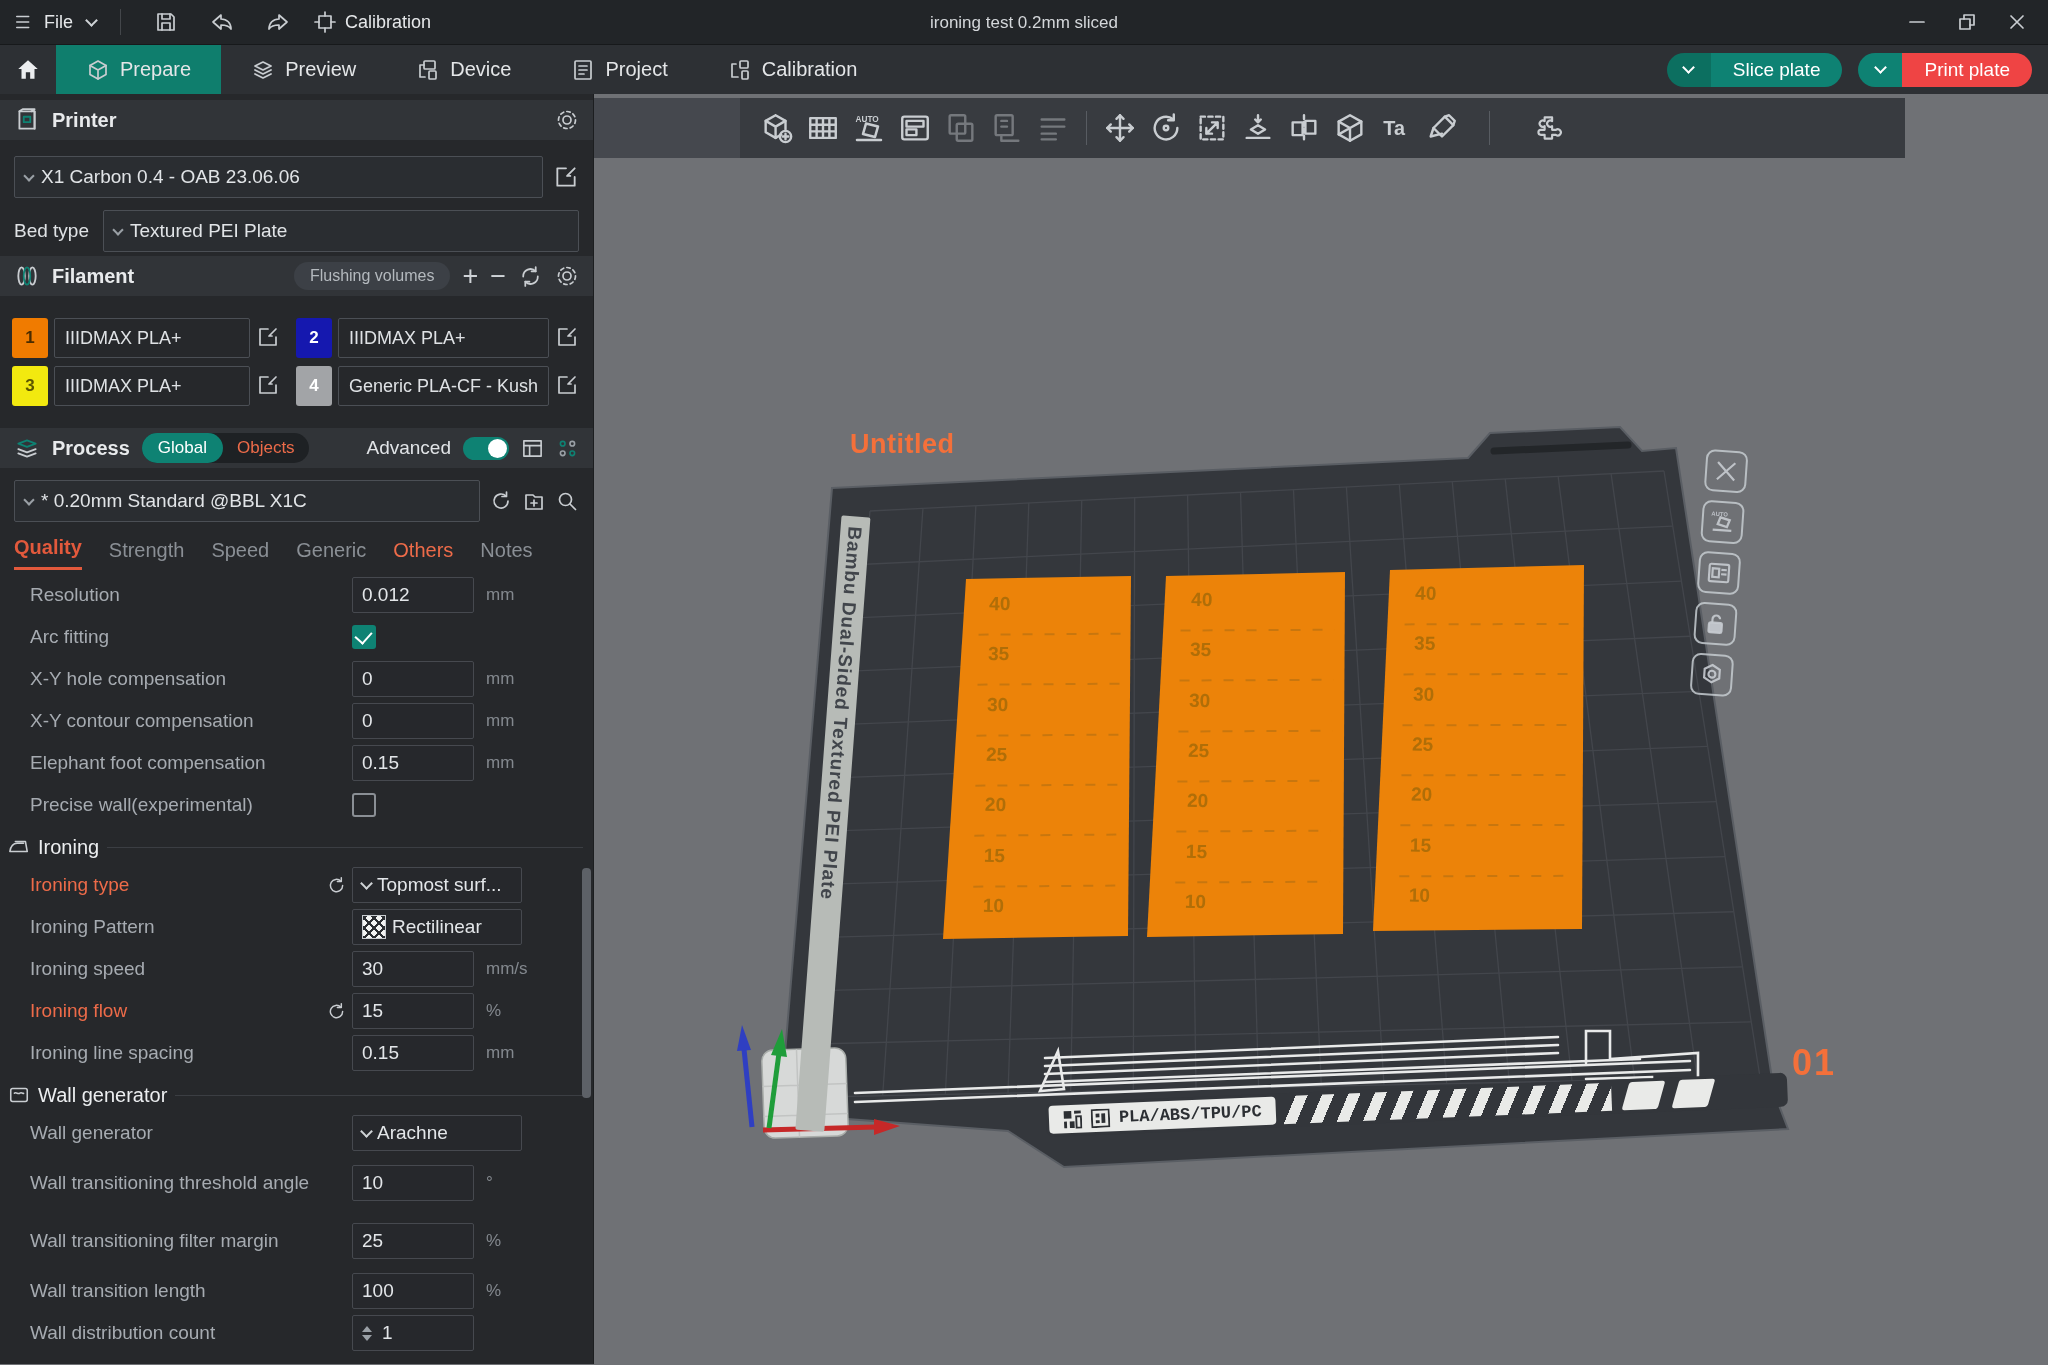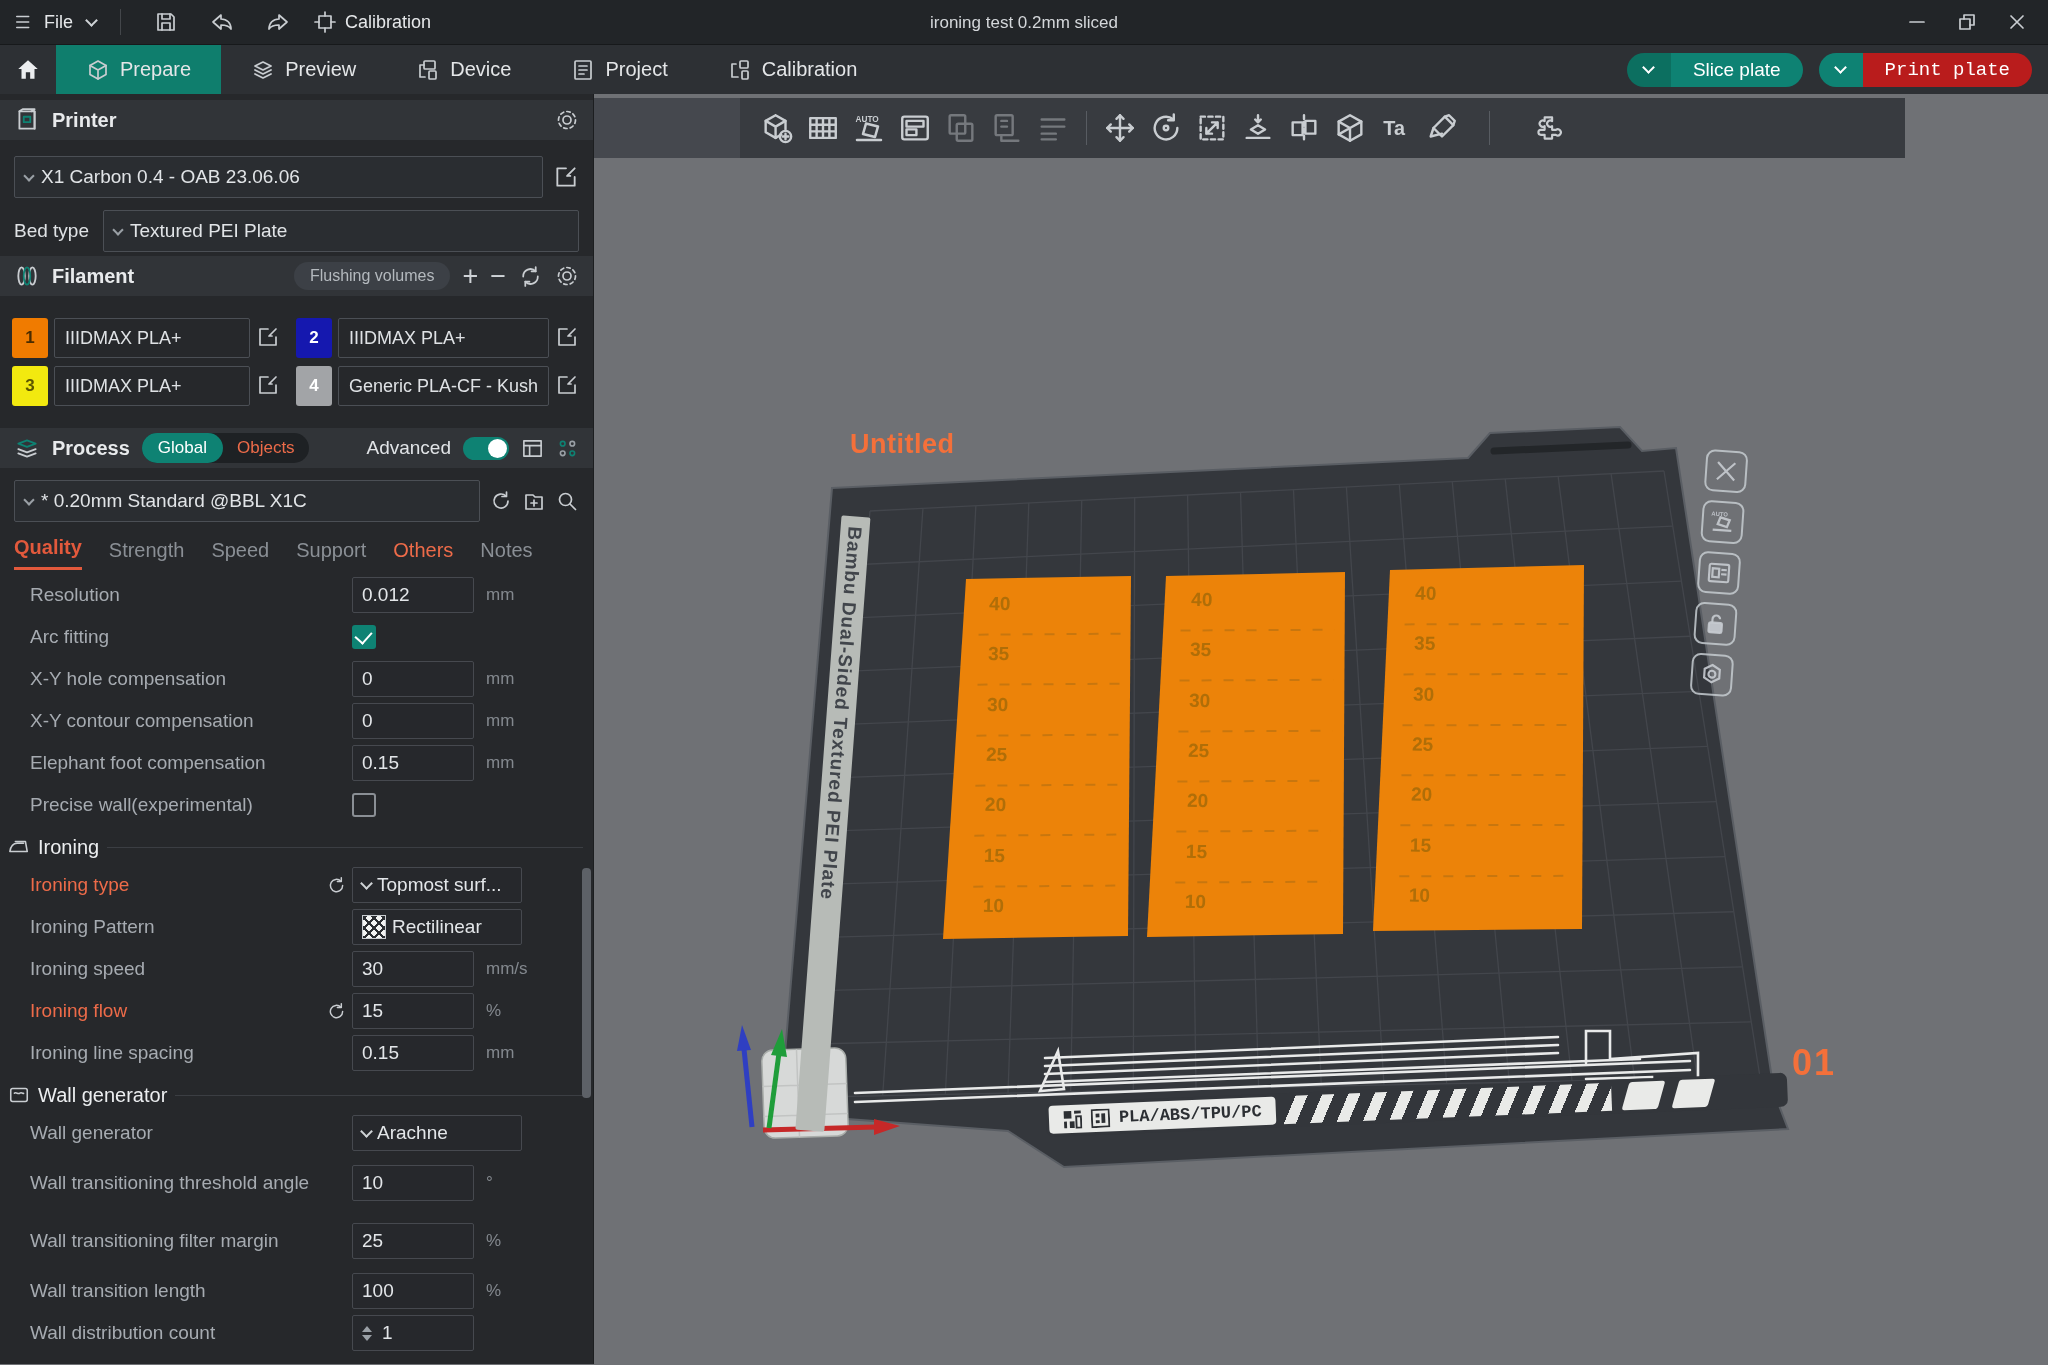--- a/index.html
+++ b/index.html
@@ -27,21 +27,21 @@
   .home { width:56px; height:49px; display:flex; align-items:center; justify-content:center; }
   .ntab { height:49px; display:flex; align-items:center; gap:10px; padding:0 30px;
     color:#e4e6e8; font-size:20px; }
   .ntab.active { background:#0F7E6D; }
   .navspacer { flex:1; }
   .splitbtn { height:34px; border-radius:17px; display:flex; align-items:stretch; overflow:hidden;
     margin-right:16px; font-size:19px; color:#fff; }
   .sb-chev { width:44px; display:flex; align-items:center; justify-content:center; }
   .sb-main { display:flex; align-items:center; padding:0 22px; }
   .slice .sb-chev { background:#0C6F60; } .slice .sb-main { background:#0E8273; }
-  .print .sb-chev { background:#0E8273; } .print .sb-main { background:#b91c1c;font-family:Liberation Mono, monospace; }
+  .print .sb-chev { background:#0E8273; } .print .sb-main { background:#ef4444; }
 
   .mainrow { display:flex; height:1270px;justify-content:space-between; }
 
   
   .sidebar { width:594px; flex:none; background:#26282B; position:relative;
     border-right:1px solid #1c1e20; overflow:hidden; }
   .sechead { height:40px; background:#313438; display:flex; align-items:center;
     gap:12px; padding:0 14px; }
   .sechead .st { font-size:20px; font-weight:bold; color:#e8eaec; }
   .mla { margin-left:auto; }
@@ -460,21 +460,21 @@
               <path d="M15 15l5.5 5.5"></path>
             </g>
           </svg>
     </span>
   </div>
 
   <div class="ptabs" style="margin-top:10px">
     <span class="ptab active">Quality</span>
     <span class="ptab">Strength</span>
     <span class="ptab">Speed</span>
-    <span class="ptab">Support</span>
+    <span class="ptab">Generic</span>
     <span class="ptab mod">Others</span>
     <span class="ptab">Notes</span>
   </div>
 
   <div class="params">
     <div class="prow">
       <span class="plabel">Resolution</span>
           <span class="pslot"></span>
       <span class="pbox">
             <span>0.012</span>

